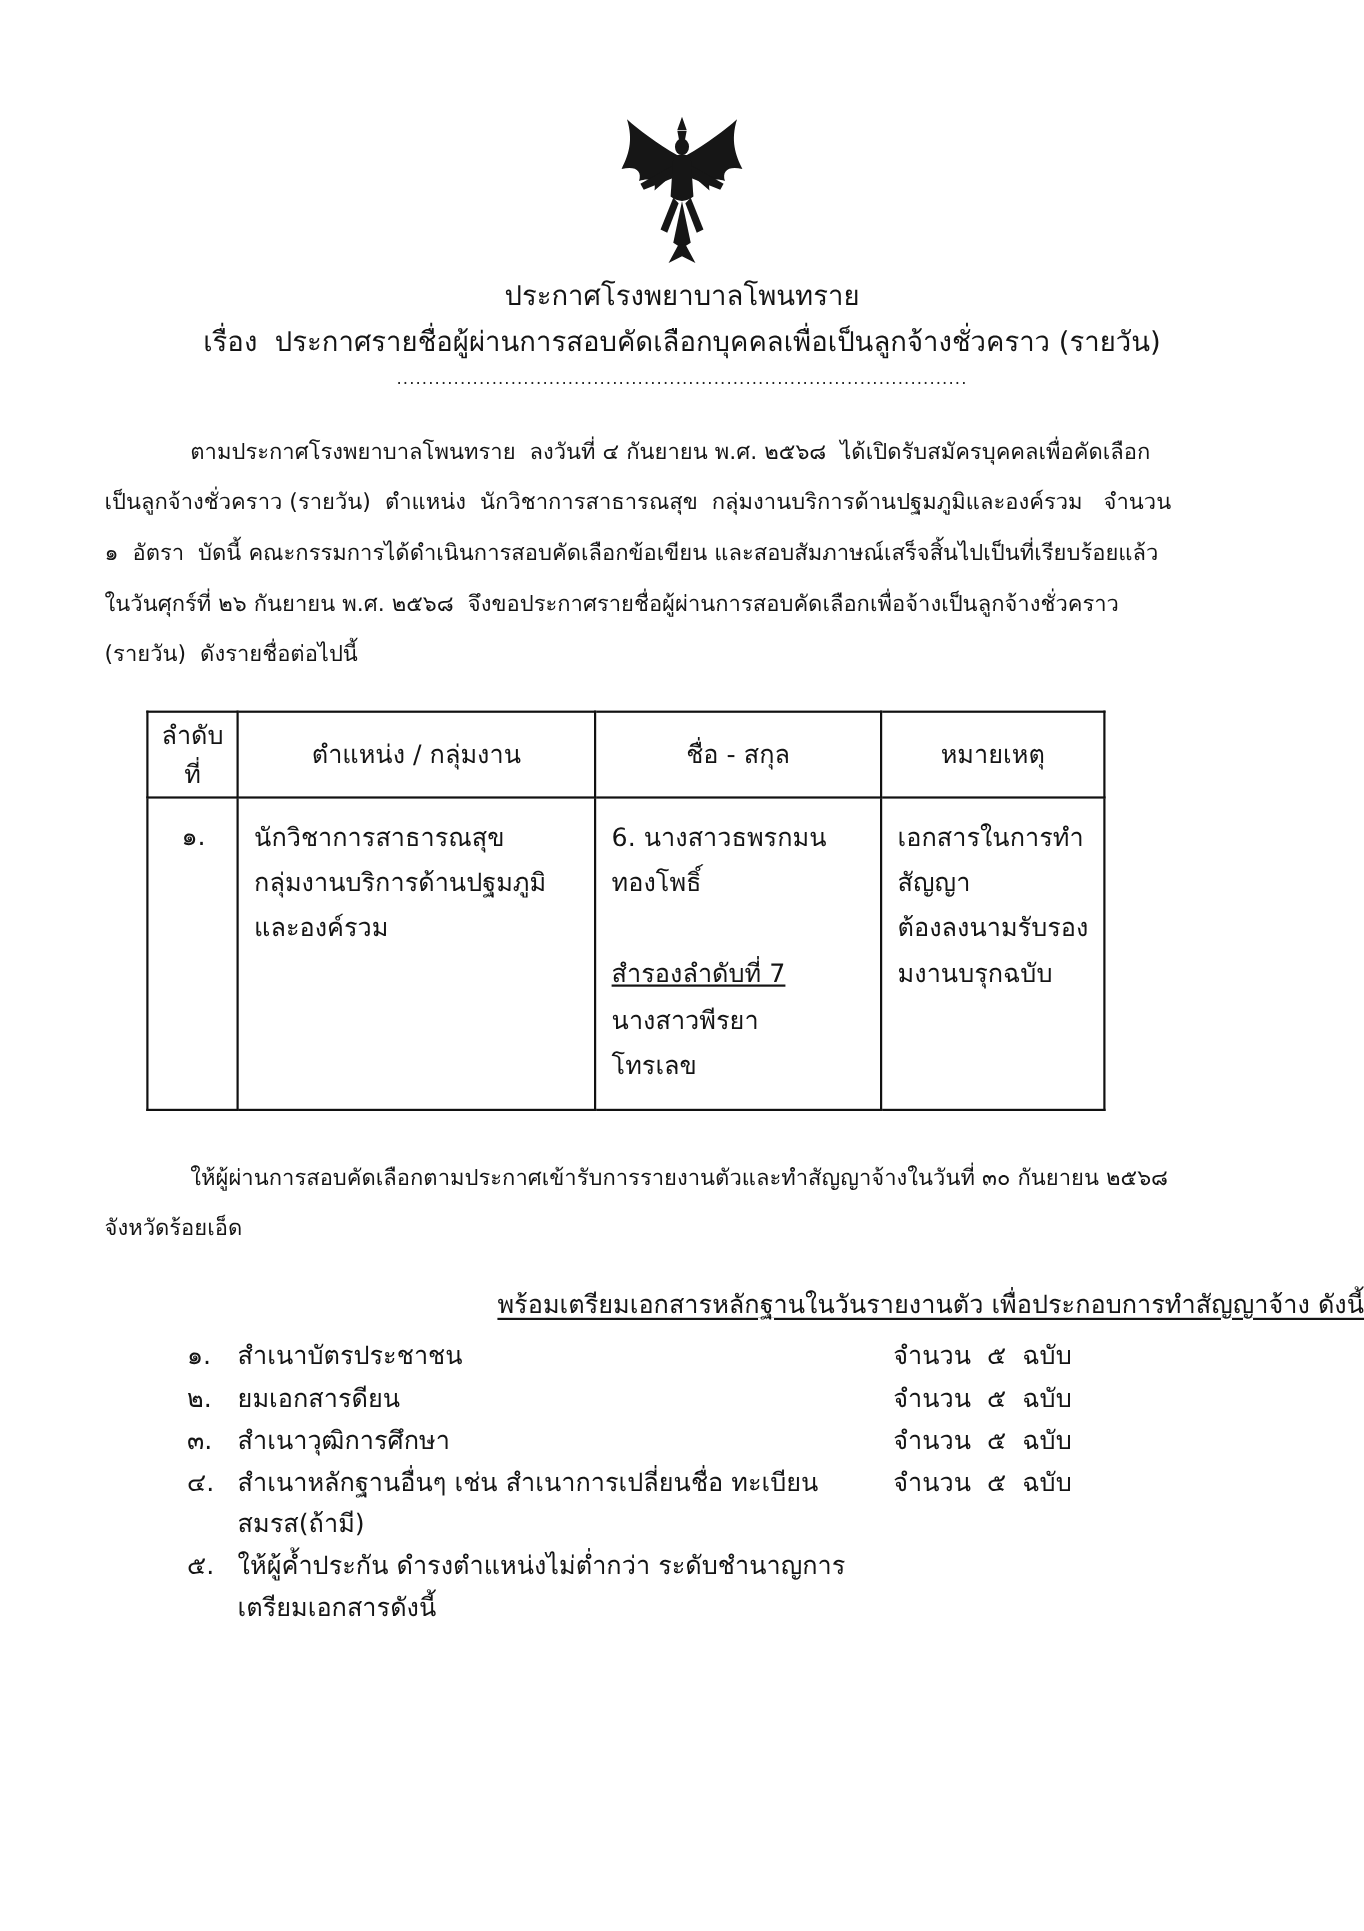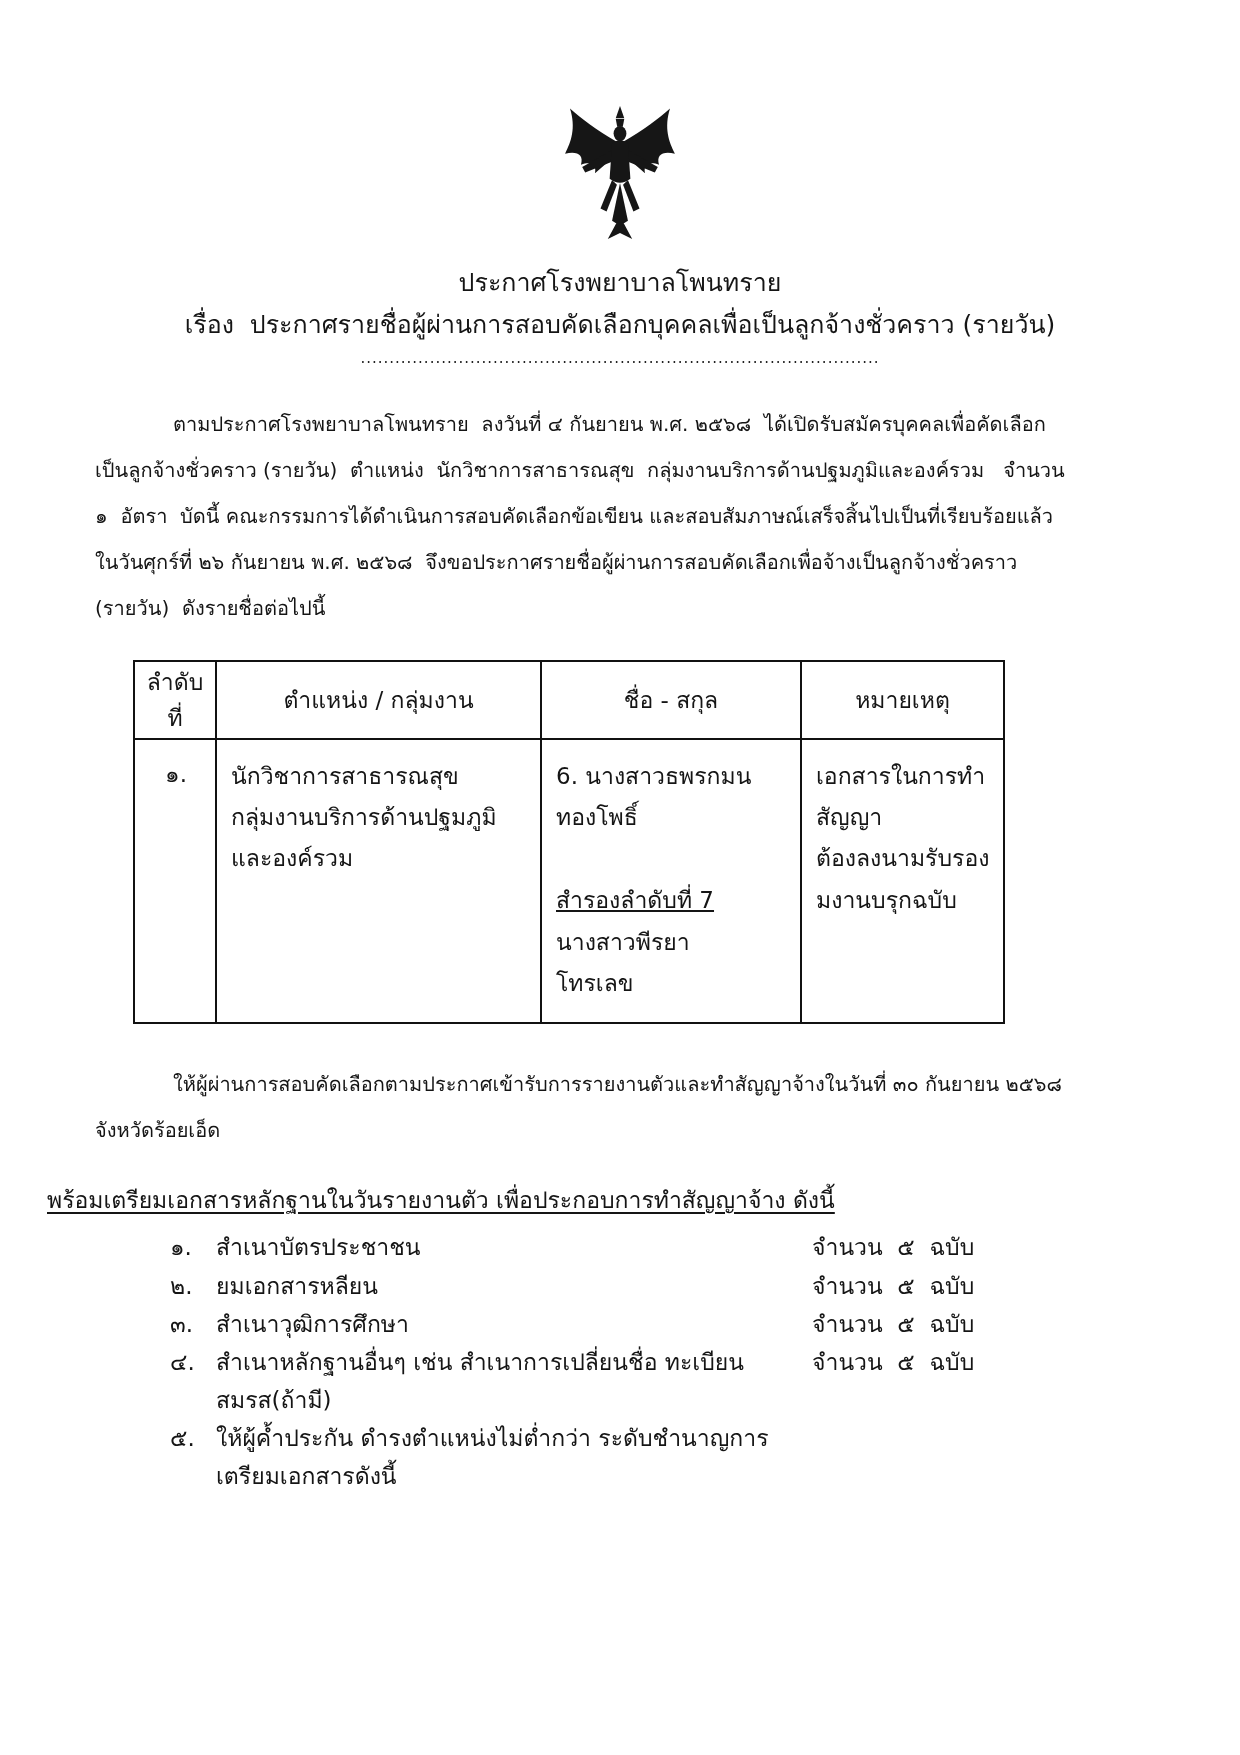--- a/index.html
+++ b/index.html
@@ -8,21 +8,21 @@
     font-family:"DejaVu Sans","Liberation Sans",sans-serif;
     position:relative; overflow:hidden;
   }
   .pre { white-space:pre-wrap; }
 
   
   .emblem-wrap { padding-top:104px; text-align:center; }
   .emblem-wrap svg { display:inline-block; }
 
   
-  .title-block { text-align:center; margin-top:14px; font-size:25px; line-height:1.5; }
+  .title-block { text-align:center; font-size:25px; line-height:1.5; }
   .doc-title { font-size:25px; }
   .doc-subject { font-size:25px; margin-top:4px; }
   .dots-line { text-align:center; font-size:15px; letter-spacing:1px; color:#222; margin-top:4px; }
 
   
   .para { margin:34px 88px 0 95px; font-size:20px; line-height:2.0; }
   .para .line { min-height:46px; }
   .indent { text-indent:78px; }
 
   
@@ -36,22 +36,22 @@
   .col-no { width:82px; }
   .col-pos { width:325px; }
   .col-name { width:260px; }
   .col-remark { width:203px; }
   td.cell-no { text-align:center; }
   .cell-line { line-height:1.8; }
   .reserve-heading { text-decoration:underline; margin-top:42px; }
 
   
   .list-heading {
-    text-align:left; font-size:23px; margin-top:26px;
-    text-decoration:underline; text-underline-offset:4px;margin-left:47px;
+    text-align:right; font-size:23px; margin-top:26px;
+    text-decoration:underline; text-underline-offset:4px;
   }
   .doc-list { margin:10px 260px 0 170px; font-size:23px; }
   .doc-row { display:flex; align-items:baseline; min-height:38px; line-height:1.66; }
   .doc-no { width:46px; flex:none; }
   .doc-text { flex:1; }
   .doc-qty { flex:none; width:168px; text-align:left; }
 </style>
 </head>
 <body>
 
@@ -136,21 +136,21 @@
   <div class="list-heading pre">พร้อมเตรียมเอกสารหลักฐานในวันรายงานตัว เพื่อประกอบการทำสัญญาจ้าง ดังนี้</div>
 
   <div class="doc-list">
     <div class="doc-row">
       <span class="doc-no pre">๑.</span>
       <span class="doc-text pre">สำเนาบัตรประชาชน</span>
       <span class="doc-qty pre">จำนวน  ๕  ฉบับ</span>
     </div>
     <div class="doc-row">
       <span class="doc-no pre">๒.</span>
-      <span class="doc-text pre">ยมเอกสารหลียน</span>
+      <span class="doc-text pre">ยมเอกสารดียน</span>
       <span class="doc-qty pre">จำนวน  ๕  ฉบับ</span>
     </div>
     <div class="doc-row">
       <span class="doc-no pre">๓.</span>
       <span class="doc-text pre">สำเนาวุฒิการศึกษา</span>
       <span class="doc-qty pre">จำนวน  ๕  ฉบับ</span>
     </div>
     <div class="doc-row">
       <span class="doc-no pre">๔.</span>
       <span class="doc-text pre">สำเนาหลักฐานอื่นๆ เช่น สำเนาการเปลี่ยนชื่อ ทะเบียนสมรส(ถ้ามี)</span>

